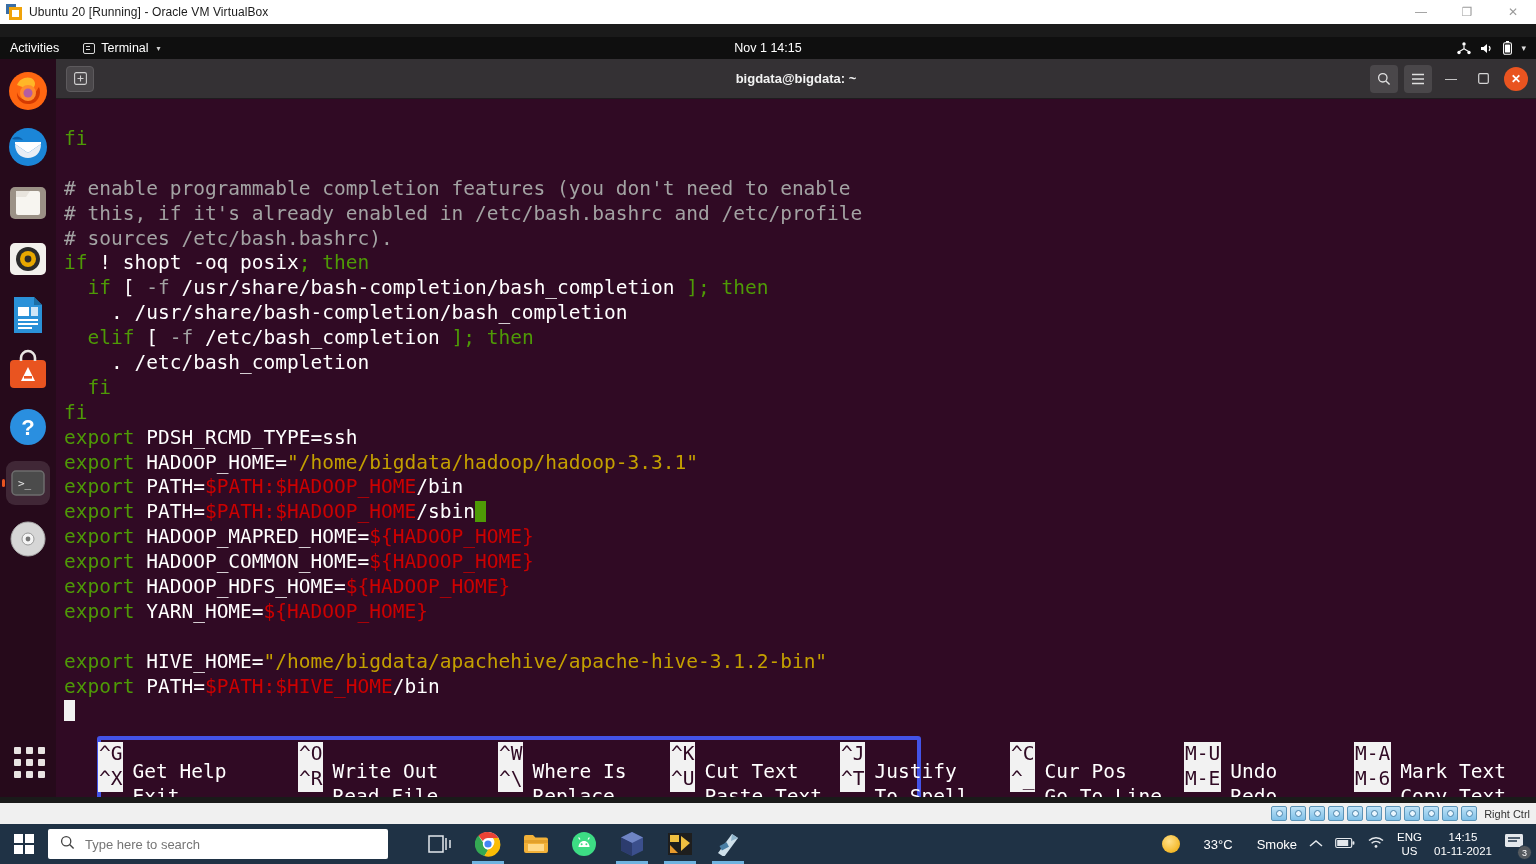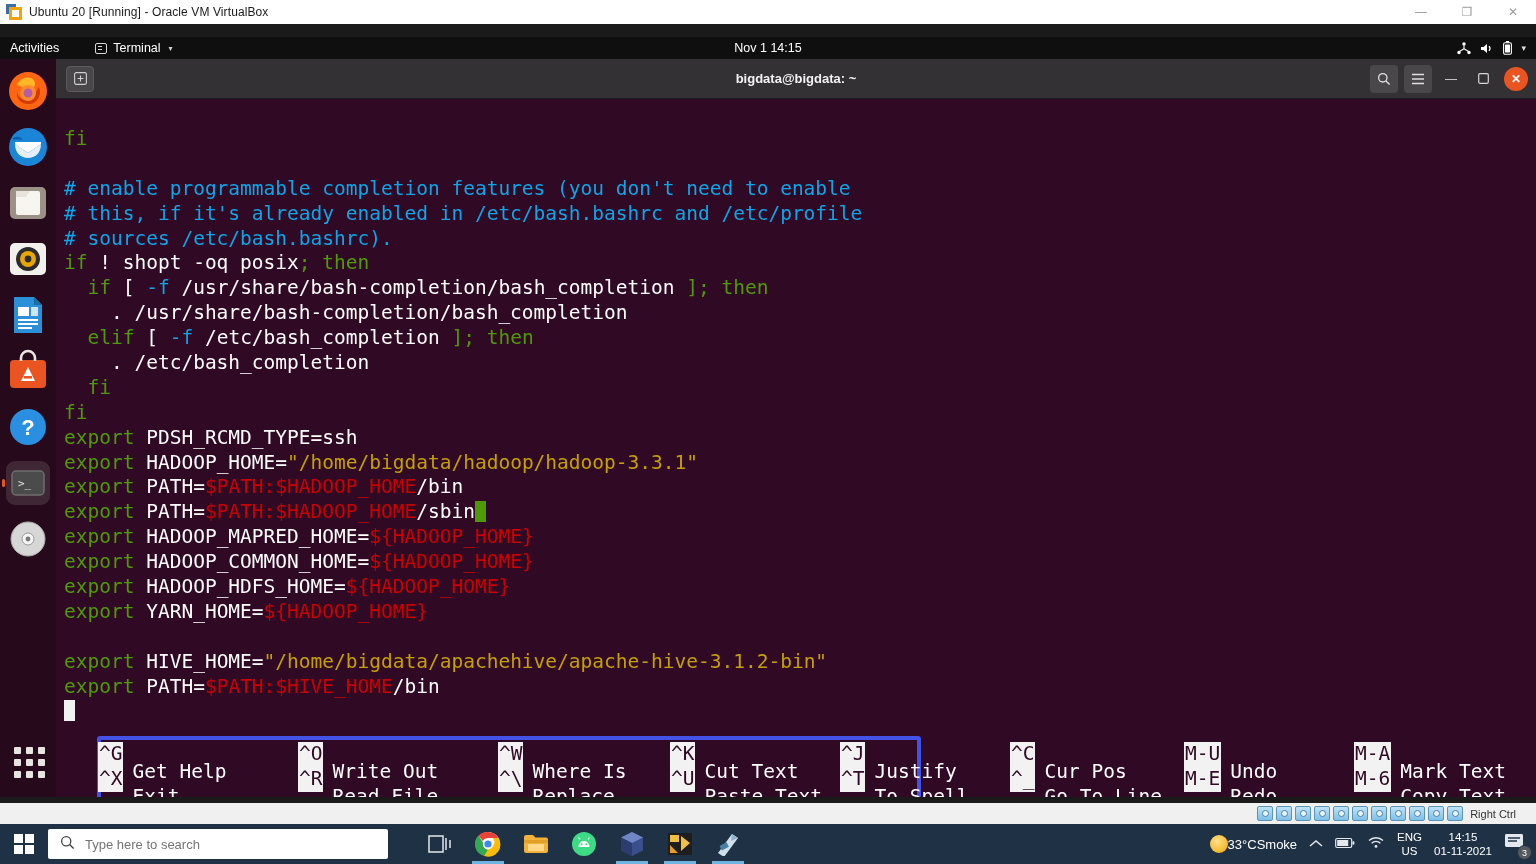--- a/index.html
+++ b/index.html
@@ -46,21 +46,21 @@
     background:#2c0a1e; overflow:hidden;
   }
 
   
   .gnome-topbar {
     position:absolute; left:0; top:0; width:1536px; height:22px;
     background:#0f0f0f; color:#ffffff; display:flex; align-items:center;
     font-size: 12.5px;
   }
   .gt-activities { margin-left: 10px; }
-  .gt-app { margin-left: 36px; display:flex; align-items:center; gap:6px; }
+  .gt-app { margin-left: 24px; display:flex; align-items:center; gap:6px; }
   .term-mini-icon {
     width:12px; height:11px; border:1.3px solid #d8d8d8; border-radius:2px;
     display:inline-block; position:relative;
   }
   .term-mini-icon::after {
     content:""; position:absolute; left:2px; top:2px;
     width:4px; height:1.4px; background:#d8d8d8;
     box-shadow: 0 3px 0 0 #d8d8d8;
   }
   .gt-caret { font-size: 8px; margin-left:2px; color:#d0d0d0; }
@@ -140,21 +140,21 @@
   .nano-titlebar .nt-ver { margin-left: 62px; }
   .nano-titlebar .nt-file { position:absolute; left:50%; transform:translateX(-50%); }
 
   .nano-body {
     position:absolute; left:0px; top:28px; width:1480px; height:585px;
     padding-left:8px; color:#ffffff; white-space:pre;
   }
   .nano-body .ln { height:24.9px; }
 
   .c-green  { color:#4e9a06; }
-  .c-cyan   { color:#0ea5e9; }
+  .c-cyan   { color:#a3a3a3; }
   .c-white  { color:#ffffff; }
   .c-yellow { color:#c4a000; }
   .c-red    { color:#cc0000; }
 
   .cursor-green {
     display:inline-block; width:11px; height:21px; background:#4e9a06;
     vertical-align:-4px;
   }
   .cursor-white {
     display:inline-block; width:11px; height:21px; background:#f2f2f2;
@@ -178,21 +178,21 @@
   .hk {
     background:#f2f2f2; color:#300a24; padding:0 1px; font-weight:normal;
     display:inline-block; min-width:24px; text-align:center;
   }
   .hl { margin-left:9px; color:#ffffff;margin-top:36px; }
 
   
   .vbox-statusbar {
     position:absolute; left:0; top:803px; width:1536px; height:21px;
     background:#f0f0f0; display:flex; align-items:center; justify-content:flex-end;
-    padding-right:20px; gap:3px;
+    padding-right:6px; gap:3px;
   }
   .vsb-icon {
     width:16px; height:15px; border-radius:2px; position:relative;
     background:linear-gradient(#bfe3f7,#7fc0e8);
     border:1px solid #5b93b6;
   }
   .vsb-icon .dot { position:absolute; left:4px; top:3px; width:7px; height:7px;
     border-radius:50%; background:#e9f6ff; border:1px solid #4a82a8; }
   .vsb-label { font-size:11px; color:#333; margin-left:4px; }
 
@@ -213,21 +213,21 @@
   .tb-search input {
     border:none; outline:none; font-size:13px; color:#333;
     font-family:"Liberation Sans", sans-serif; width:270px; background:transparent;
   }
   .tb-icons { display:flex; align-items:center; gap:20px; margin-left:38px; }
   .tb-icon { width:28px; height:28px; position:relative; display:flex; align-items:center; justify-content:center; }
   .tb-icon.running::after {
     content:""; position:absolute; left:-2px; bottom:-6px; width:32px; height:3px; background:#6fb3e0;
   }
   .tb-tray { margin-left:auto; display:flex; align-items:center; gap:12px; padding-right:8px; color:#ffffff; }
-  .tb-weather { display:flex; align-items:center; gap:0; font-size:13px; }
+  .tb-weather { display:flex; align-items:center; gap:24px; font-size:13px; }
   .tb-sun { width:18px; height:18px; border-radius:50%;
     background:radial-gradient(circle at 40% 35%, #ffe08a, #f0a800); }
   .tb-lang { font-size:11.5px; line-height:14px; text-align:center; }
   .tb-clock { font-size:11.5px; line-height:14px; text-align:center; }
   .tb-notif { position:relative; width:24px; height:24px; }
   .tb-badge {
     position:absolute; right:-4px; bottom:-4px; width:15px; height:15px; border-radius:50%;
     background:#555a5f; color:#fff; font-size:9px; display:flex; align-items:center; justify-content:center;
     border:1px solid #1f3245;
   }

